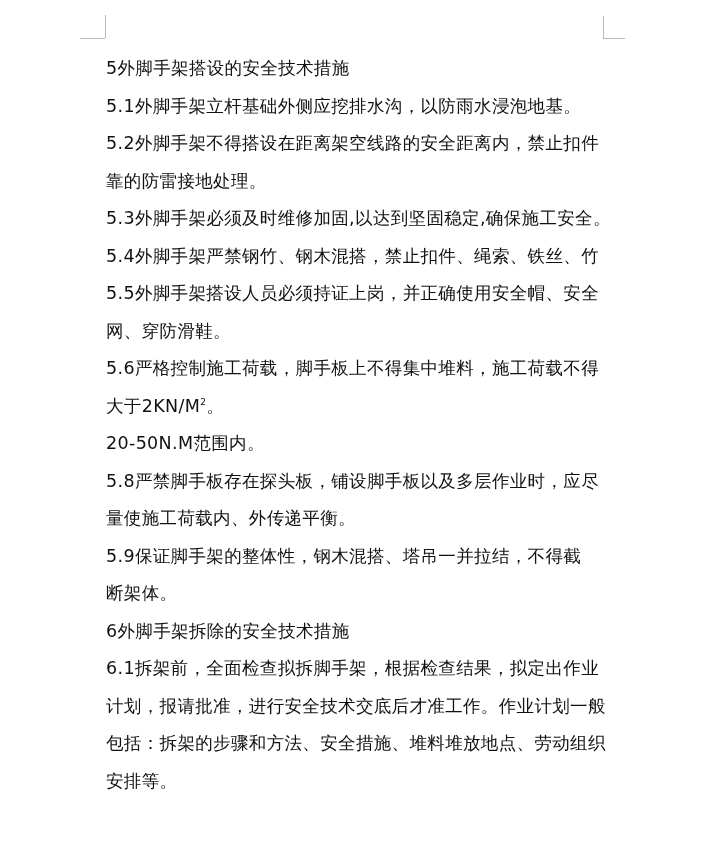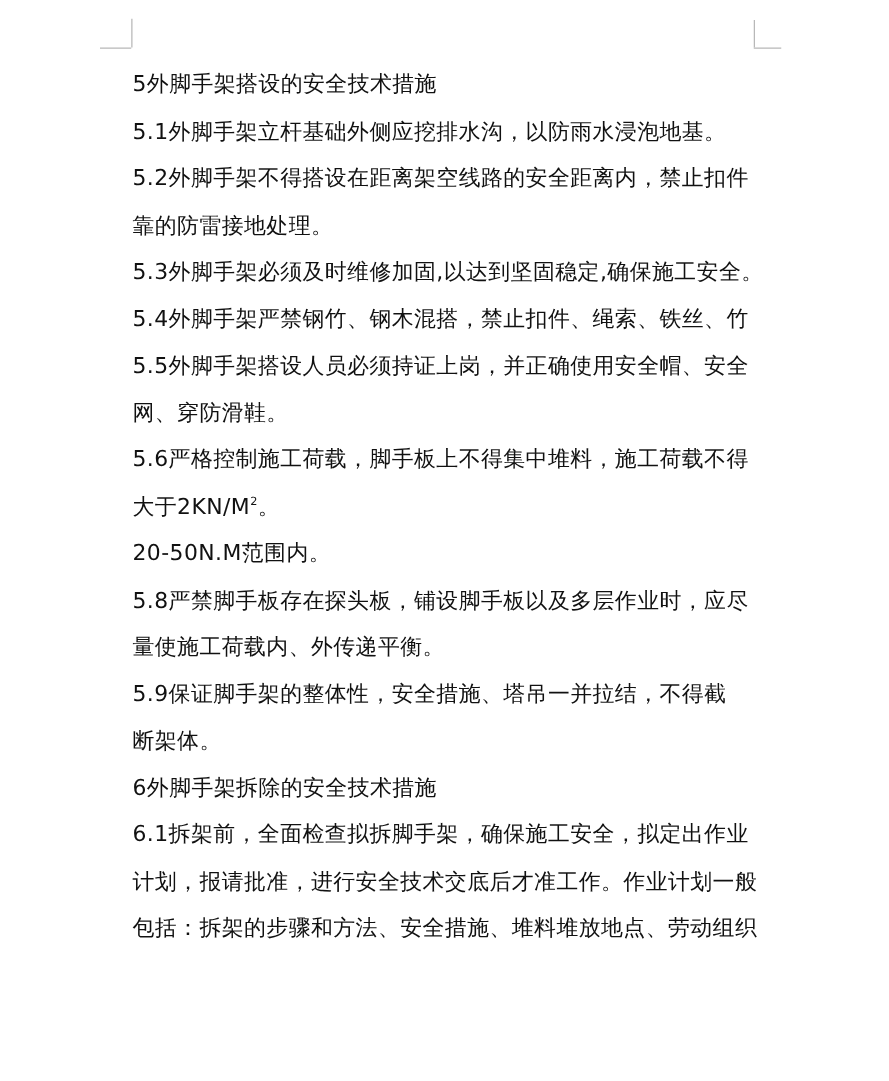--- a/index.html
+++ b/index.html
@@ -30,19 +30,20 @@
   <div class="line">靠的防雷接地处理。</div>
   <div class="line">5.3外脚手架必须及时维修加固,以达到坚固稳定,确保施工安全。</div>
   <div class="line">5.4外脚手架严禁钢竹、钢木混搭，禁止扣件、绳索、铁丝、竹</div>
   <div class="line">5.5外脚手架搭设人员必须持证上岗，并正确使用安全帽、安全</div>
   <div class="line">网、穿防滑鞋。</div>
   <div class="line">5.6严格控制施工荷载，脚手板上不得集中堆料，施工荷载不得</div>
   <div class="line"><span>大于2KN/M</span><sup>2</sup><span>。</span></div>
   <div class="line">20-50N.M范围内。</div>
   <div class="line">5.8严禁脚手板存在探头板，铺设脚手板以及多层作业时，应尽</div>
   <div class="line">量使施工荷载内、外传递平衡。</div>
-  <div class="line">5.9保证脚手架的整体性，安全措施、塔吊一并拉结，不得截</div>
+  <div class="line">5.9保证脚手架的整体性，钢木混搭、塔吊一并拉结，不得截</div>
   <div class="line">断架体。</div>
   <div class="line">6外脚手架拆除的安全技术措施</div>
-  <div class="line">6.1拆架前，全面检查拟拆脚手架，确保施工安全，拟定出作业</div>
+  <div class="line">6.1拆架前，全面检查拟拆脚手架，根据检查结果，拟定出作业</div>
   <div class="line">计划，报请批准，进行安全技术交底后才准工作。作业计划一般</div>
   <div class="line">包括：拆架的步骤和方法、安全措施、堆料堆放地点、劳动组织</div>
+  <div class="line">安排等。</div>
 </div>
 
 </body></html>

